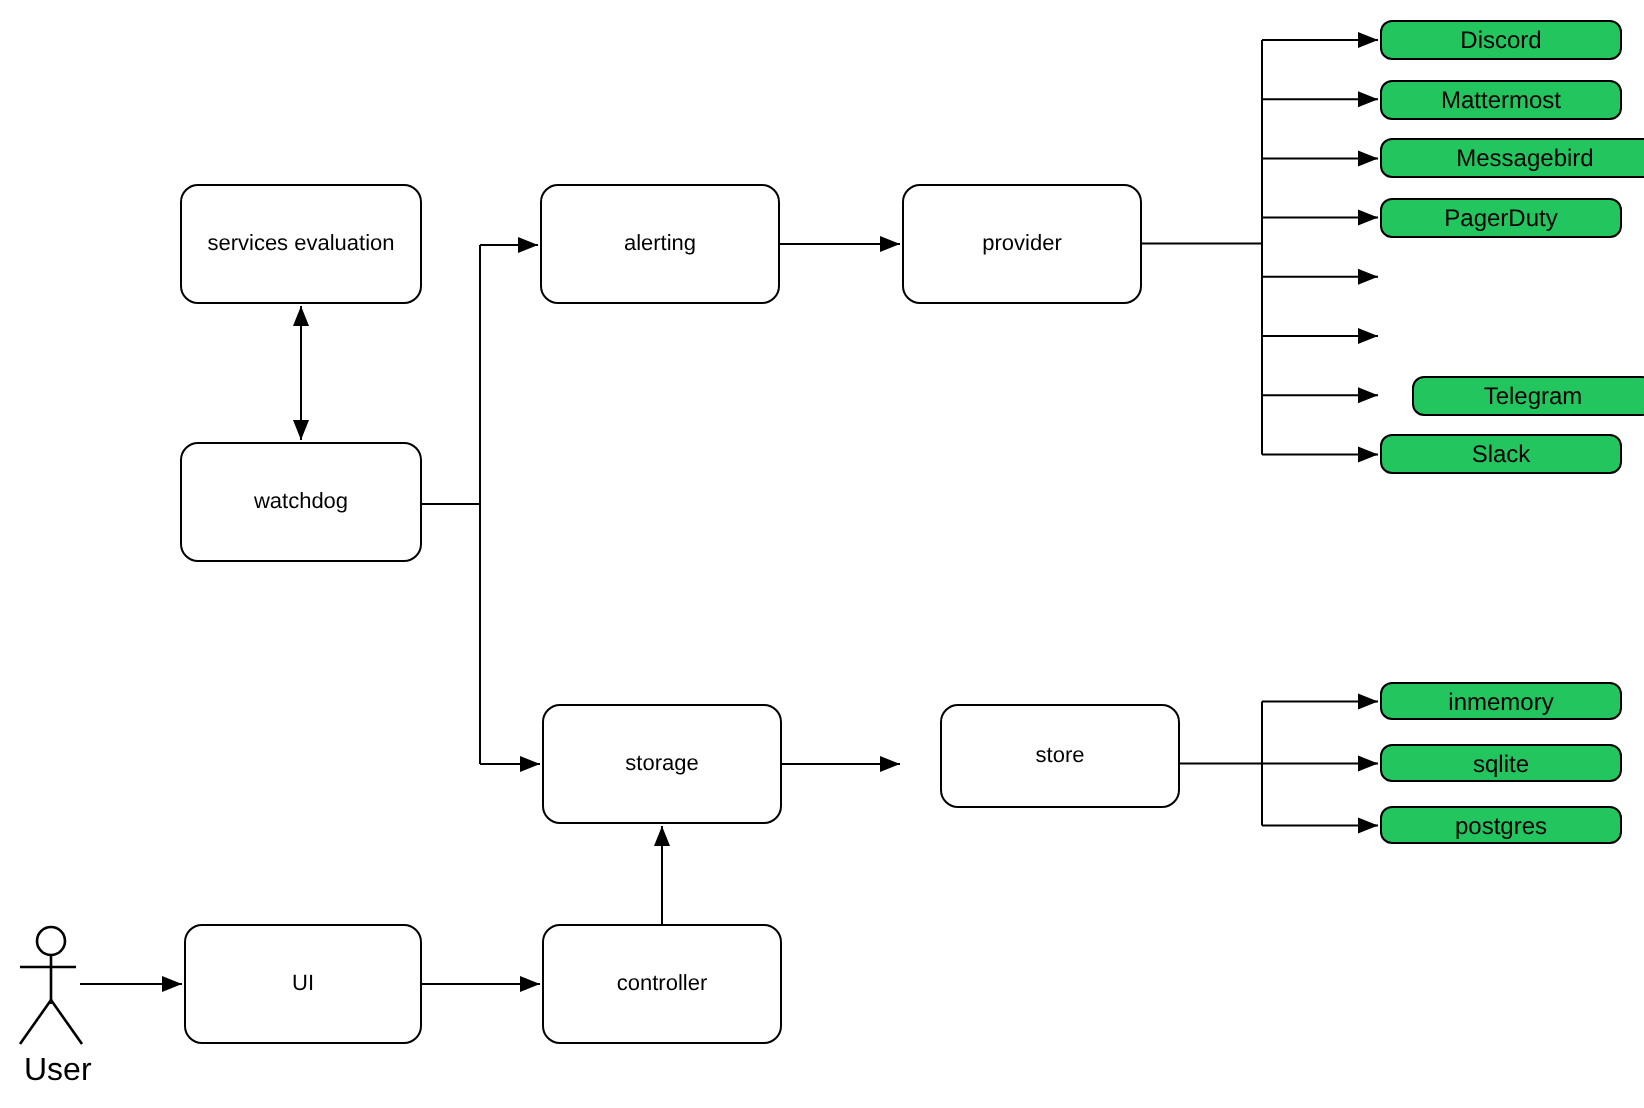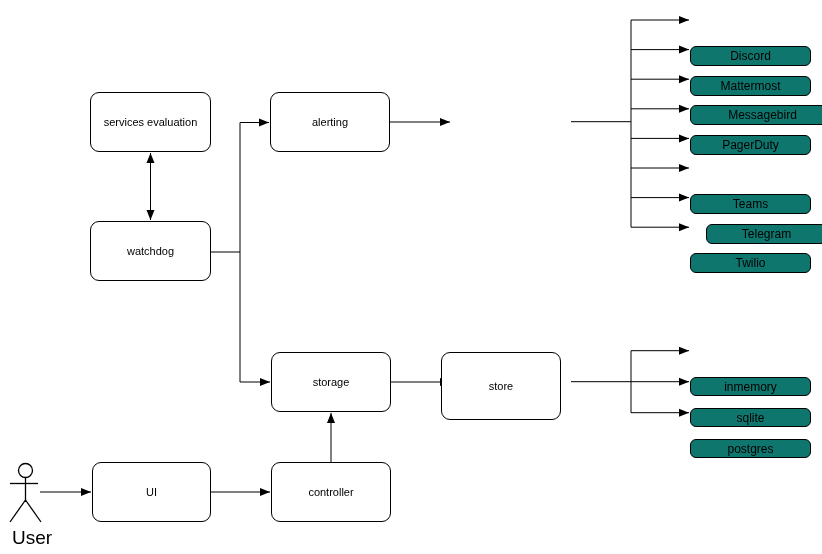--- a/index.html
+++ b/index.html
@@ -18,31 +18,30 @@
     border:1px solid #000000;
     border-radius:9px;
     display:flex;align-items:center;justify-content:center;
     font-size:11px;color:#000000;
     text-align:center;
     line-height:1.1;
   }
   .leaf{
     position:absolute;
     box-sizing:border-box;
-    background:#0f766e;
+    background:#22c55e;
     border:1px solid #000000;
     border-radius:6px;
     display:flex;align-items:center;justify-content:center;
     font-size:12px;color:#000000;
     text-align:center;
-    margin-top:36px;
   }
   .actor-label{
     position:absolute;
-    font-size:19px;color:#000000;
+    font-size:16px;color:#000000;
     white-space:nowrap;
   }
 </style>
 </head>
 <body>
 
 <div id="canvas">
 
   <svg id="edges" viewBox="0 0 822 554" xmlns="http://www.w3.org/2000/svg">
     <defs>
@@ -93,36 +92,36 @@
       <line x1="25.5" y1="500" x2="41" y2="522"></line>
     </g>
   </svg>
 
   <div class="node" style="left:90px;top:92px;width:121px;height:60px">services evaluation</div>
 
   <div class="node" style="left:90px;top:221px;width:121px;height:60px">watchdog</div>
 
   <div class="node" style="left:270px;top:92px;width:120px;height:60px">alerting</div>
 
+  <div class="node" style="left:451px;top:92px;width:120px;height:60px">provider</div>
 
   <div class="node" style="left:271px;top:352px;width:120px;height:60px">storage</div>
 
-  <div class="node" style="left:441px;top:352px;width:120px;height:68px">store</div>
+  <div class="node" style="left:470px;top:352px;width:120px;height:52px">store</div>
 
   <div class="node" style="left:92px;top:462px;width:119px;height:60px">UI</div>
 
   <div class="node" style="left:271px;top:462px;width:120px;height:60px">controller</div>
 
   <div class="leaf" style="left:690px;top:10px;width:121px;height:20px">Discord</div>
   <div class="leaf" style="left:690px;top:39.6px;width:121px;height:20px">Mattermost</div>
   <div class="leaf" style="left:690px;top:69.2px;width:145px;height:20px">Messagebird</div>
   <div class="leaf" style="left:690px;top:98.8px;width:121px;height:20px">PagerDuty</div>
-  <div class="leaf" style="left:690px;top:158px;width:121px;height:20px">Teams</div>
   <div class="leaf" style="left:706px;top:187.6px;width:121px;height:20px">Telegram</div>
-  <div class="leaf" style="left:690px;top:217.2px;width:121px;height:20px">Twilio</div>
+  <div class="leaf" style="left:690px;top:217.2px;width:121px;height:20px">Slack</div>
 
   <div class="leaf" style="left:690px;top:341.2px;width:121px;height:19px">inmemory</div>
   <div class="leaf" style="left:690px;top:372.2px;width:121px;height:19px">sqlite</div>
   <div class="leaf" style="left:690px;top:403.2px;width:121px;height:19px">postgres</div>
 
   <div class="actor-label" style="left:12px;top:527px;">User</div>
 
 </div>
 
 </body></html>

